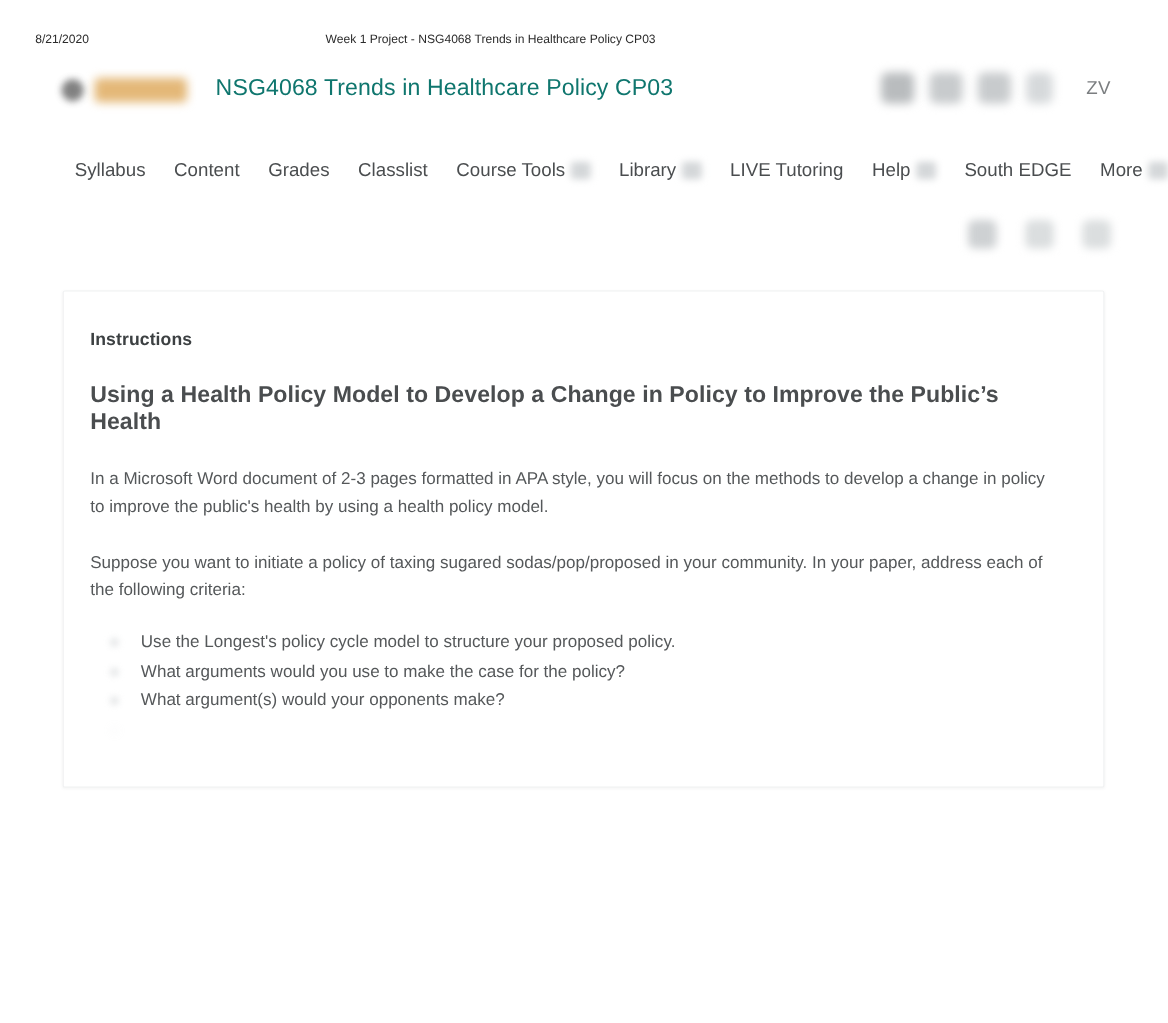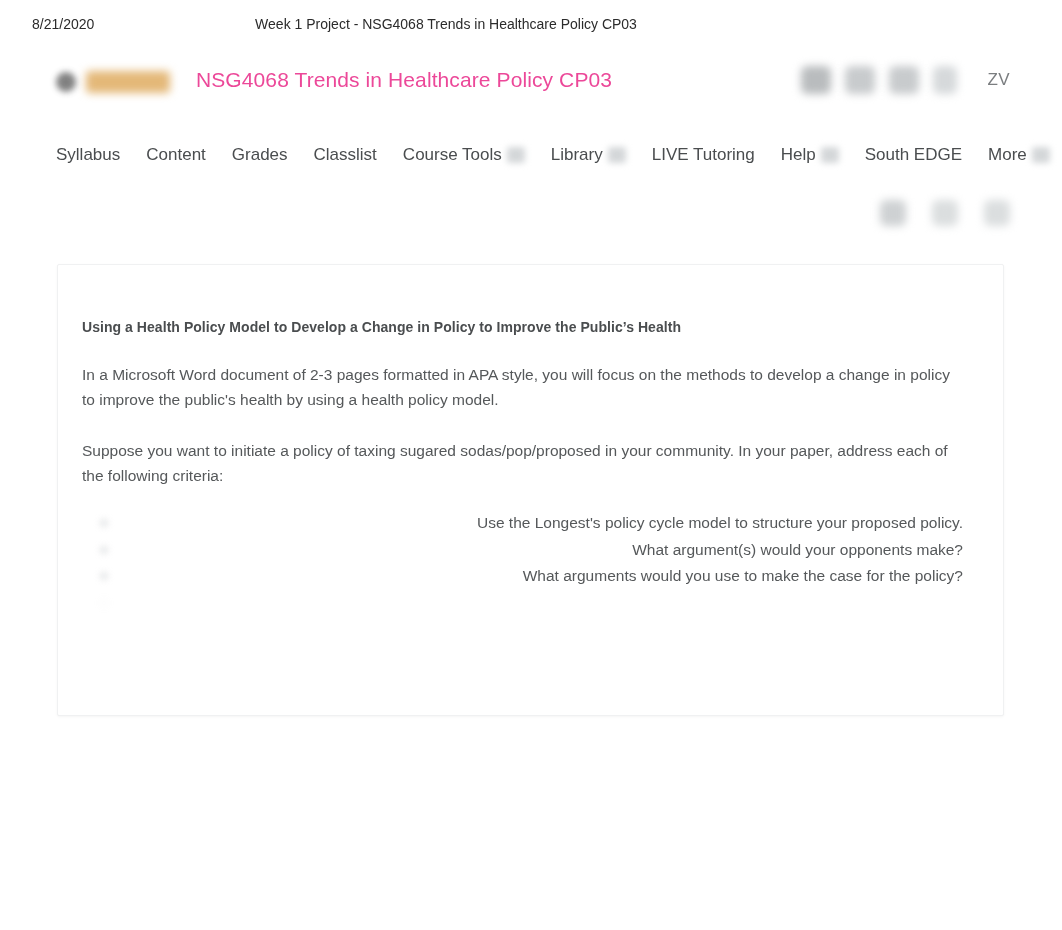--- a/index.html
+++ b/index.html
@@ -14,25 +14,25 @@
     height: 930px;
     position: relative;
     font-family: "Liberation Sans", sans-serif;
     color: #494c4e;
     overflow: hidden;
   }
 
   
   .print-header {
     position: absolute;
-    top: 14px;
+    top: 28px;
     left: 0;
     width: 1062px;
     height: 20px;
-    font-size: 14px;
+    font-size: 11px;
     color: #2b2b2b;
     font-family: "Liberation Sans", sans-serif;
   }
   .print-date {
     position: absolute;
     left: 32px;
     top: 2px;
     white-space: nowrap;
   }
   .print-title {
@@ -78,21 +78,21 @@
     background: #e4b878;
     filter: blur(4.5px);
     flex: none;
   }
   .course-title {
     position: absolute;
     left: 196px;
     top: 20px;
     font-size: 21px;
     font-weight: 400;
-    color: #ec4899;
+    color: #0f766e;
     white-space: nowrap;
     letter-spacing: .1px;
   }
   .topbar-icons {
     position: absolute;
     right: 52px;
     top: 18px;
     display: flex;
     align-items: center;
     gap: 14px;
@@ -112,21 +112,21 @@
     font-size: 17px;
     color: #7b7e80;
     letter-spacing: .4px;
     filter: blur(.25px);
   }
 
   
   .navbar {
     position: absolute;
     top: 128px;
-    left: 0;
+    left: 12px;
     width: 971px;
     height: 54px;
   }
   .nav-inner {
     position: absolute;
     left: 56px;
     top: 0;
     display: flex;
     align-items: center;
     height: 54px;
@@ -200,40 +200,39 @@
   .card-inner { padding: 26px 40px 20px 24px; }
 
   .instructions-label {
     font-size: 16px;
     font-weight: bold;
     color: #3c4042;
     margin: 10px 0 0 0;
     letter-spacing: .1px;
   }
   .doc-heading {
-    font-size: 14px;
+    font-size: 21px;
     font-weight: bold;
     color: #4a4d4f;
     line-height: 1.18;
     margin: 28px 0 0 0;
     max-width: 890px;
     letter-spacing: .05px;
   }
   .doc-para {
     font-size: 15.5px;
     line-height: 1.62;
     color: #55585a;
     margin: 26px 0 0 0;
     max-width: 890px;
   }
   .criteria-list {
     margin: 22px 0 0 0;
     padding: 0;
     list-style: none;
-    text-align: right;
   }
   .criteria-list li {
     font-size: 15.5px;
     line-height: 1.72;
     color: #55585a;
     padding-left: 46px;
     position: relative;
   }
   .criteria-list li.faded {
     filter: blur(3.4px);
@@ -316,35 +315,36 @@
 <div class="page-head">
   <div class="page-actions">
     <span class="p-icon a1"></span>
     <span class="p-icon a2"></span>
     <span class="p-icon a3"></span>
   </div>
 </div>
 
 <div class="card">
   <div class="card-inner">
+    <div class="instructions-label">Instructions</div>
     <h2 class="doc-heading">Using a Health Policy Model to Develop a Change in Policy to Improve the Public’s Health</h2>
     <p class="doc-para">In a Microsoft Word document of 2-3 pages formatted in APA style, you will focus on the methods to develop a change in policy to improve the public's health by using a health policy model.</p>
     <p class="doc-para">Suppose you want to initiate a policy of taxing sugared sodas/pop/proposed in your community. In your paper, address each of the following criteria:</p>
     <ul class="criteria-list">
       <li>
         <span class="bullet-ghost"></span>
         <span>Use the Longest's policy cycle model to structure your proposed policy.</span>
       </li>
       <li>
         <span class="bullet-ghost"></span>
-        <span>What argument(s) would your opponents make?</span>
+        <span>What arguments would you use to make the case for the policy?</span>
       </li>
       <li>
         <span class="bullet-ghost"></span>
-        <span>What arguments would you use to make the case for the policy?</span>
+        <span>What argument(s) would your opponents make?</span>
       </li>
       <li class="faded">
         <span class="bullet-ghost"></span>
         <span></span>
       </li>
     </ul>
   </div>
 </div>
 
 </body></html>

